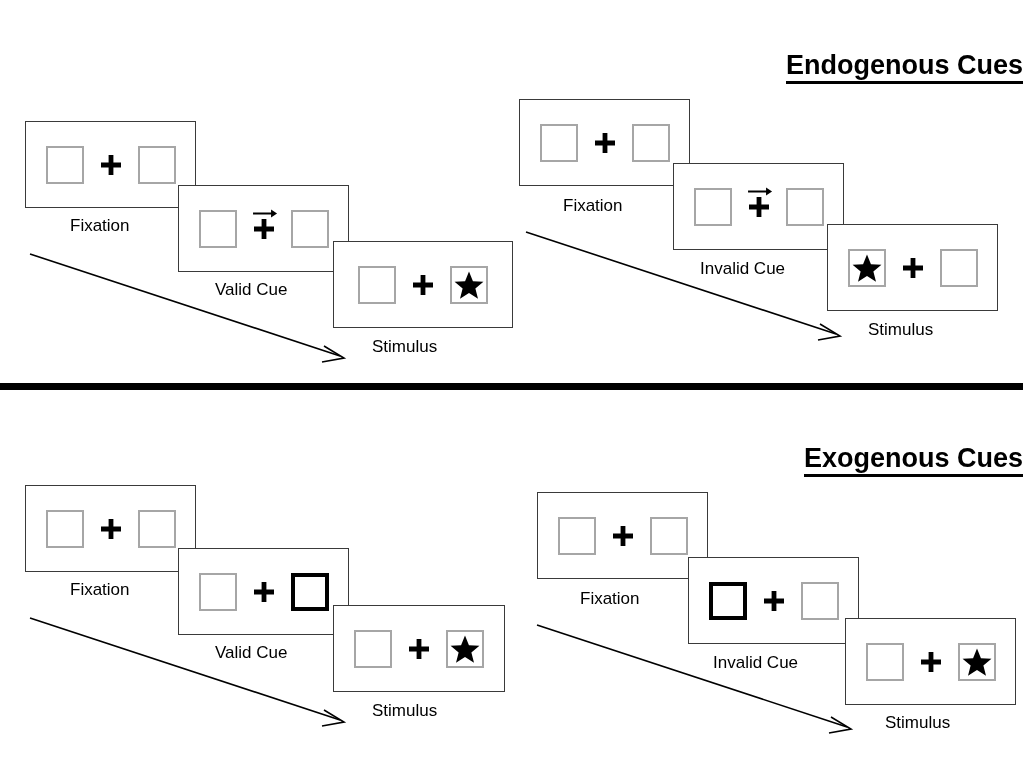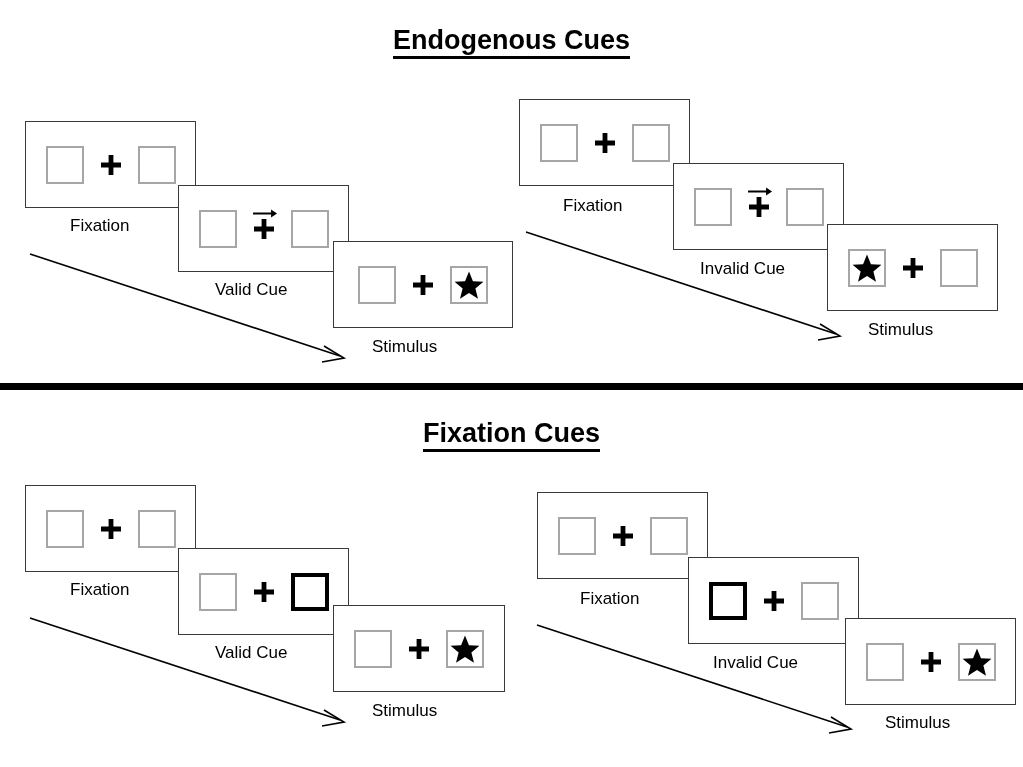--- a/index.html
+++ b/index.html
@@ -12,25 +12,26 @@
     height: 767px;
     position: relative;
     overflow: hidden;
     font-family: "Liberation Sans", sans-serif;
     color: #000000;
   }
 
   .section-title {
     position: absolute;
     width: 100%;
-    text-align: center;
+    text-align: right;
     font-size: 27px;
     font-weight: bold;
     letter-spacing: 0px;
     color: #000000;
+    margin-top: 25px;
   }
   .section-title span {
     border-bottom: 3px solid #000;
     padding-bottom: 1px;
   }
 
   .divider {
     position: absolute;
     left: 0;
     width: 1023px;
@@ -222,21 +223,21 @@
 <div class="card-label" style="left:868px; top:320px;">Stimulus</div>
 
 <svg class="time-arrow" style="left:524px; top:226px; width:325px; height:118px;" viewBox="0 0 325 118">
   <line x1="2" y1="6" x2="312" y2="108" stroke="#000" stroke-width="1.6"></line>
   <path d="M296 98 L316 110 L294 114" fill="none" stroke="#000" stroke-width="1.6"></path>
 </svg>
 
 <div class="divider" style="top:383px;"></div>
 
 <div class="section-title" style="top:418px;">
-  <span>Fixation Cues</span>
+  <span>Exogenous Cues</span>
 </div>
 
 <div class="card" style="left:25px; top:485px; width:171px; height:87px;">
   <div class="card-inner">
     <div class="stim-box"></div>
     <div class="plus-wrap">
       <svg class="plus" viewBox="0 0 20 20">
           <path d="M7.6 0h4.8v7.6H20v4.8h-7.6V20H7.6v-7.6H0V7.6h7.6z" fill="#000"></path>
         </svg>
     </div>

